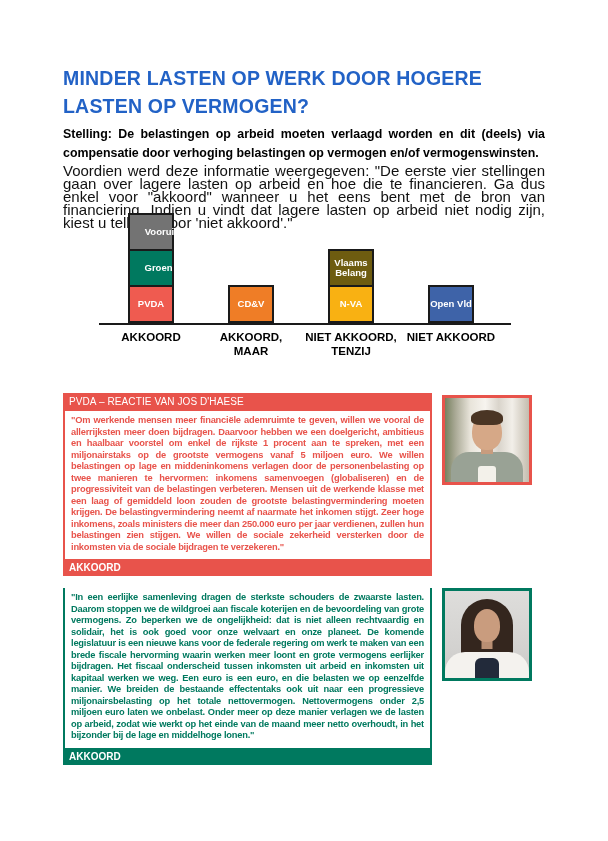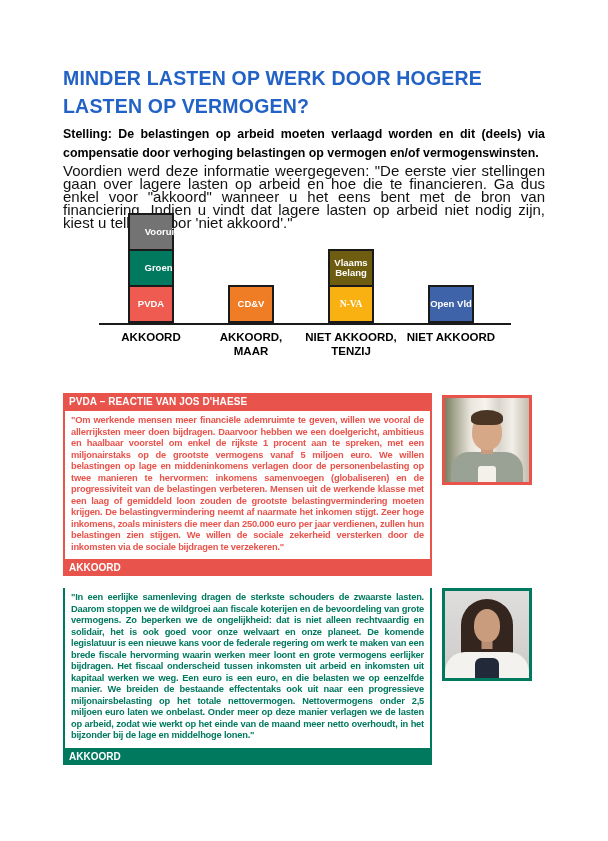--- a/index.html
+++ b/index.html
@@ -43,21 +43,21 @@
   .seg-openvld { background:#3E63A8; }
   .cat {
     position:absolute; top:117px; width:120px;
     font-size:11.5px; font-weight:bold; color:#000;
     text-align:center; line-height:14px;
   }
   
   .box { position:absolute; left:63px; width:369px; }
   .box-header {
     height:18px; line-height:18px; padding-left:6px;
-    color:#fff; font-weight:bold; font-size:10px; letter-spacing:.1px;
+    color:#fff; font-weight:normal; font-size:10px; letter-spacing:.1px;
   }
   .box-body {
     background:#fff; padding:4px 6px 6px 6px;
     font-weight:bold; font-size:9.3px; line-height:11.5px;
     letter-spacing:-0.2px; text-align:justify;
   }
   .box-footer {
     height:17px; line-height:17px; padding-left:6px;
     color:#fff; font-weight:bold; font-size:10px;
   }
@@ -118,21 +118,21 @@
         <span>PVDA</span>
       </div>
 
     <div class="seg seg-cdv" style="left:165px; top:72px;">
         <span>CD&amp;V</span>
       </div>
 
     <div class="seg seg-vb" style="left:265px; top:36px;">
         <span>Vlaams Belang</span>
       </div>
-    <div class="seg seg-nva" style="left:265px; top:72px;font-family:Liberation Serif, serif;">
+    <div class="seg seg-nva" style="left:265px; top:72px;">
         <span>N-VA</span>
       </div>
 
     <div class="seg seg-openvld" style="left:365px; top:72px;">
         <span>Open Vld</span>
       </div>
 
     <div class="axis"></div>
 
     <div class="cat" style="left:28px;">

